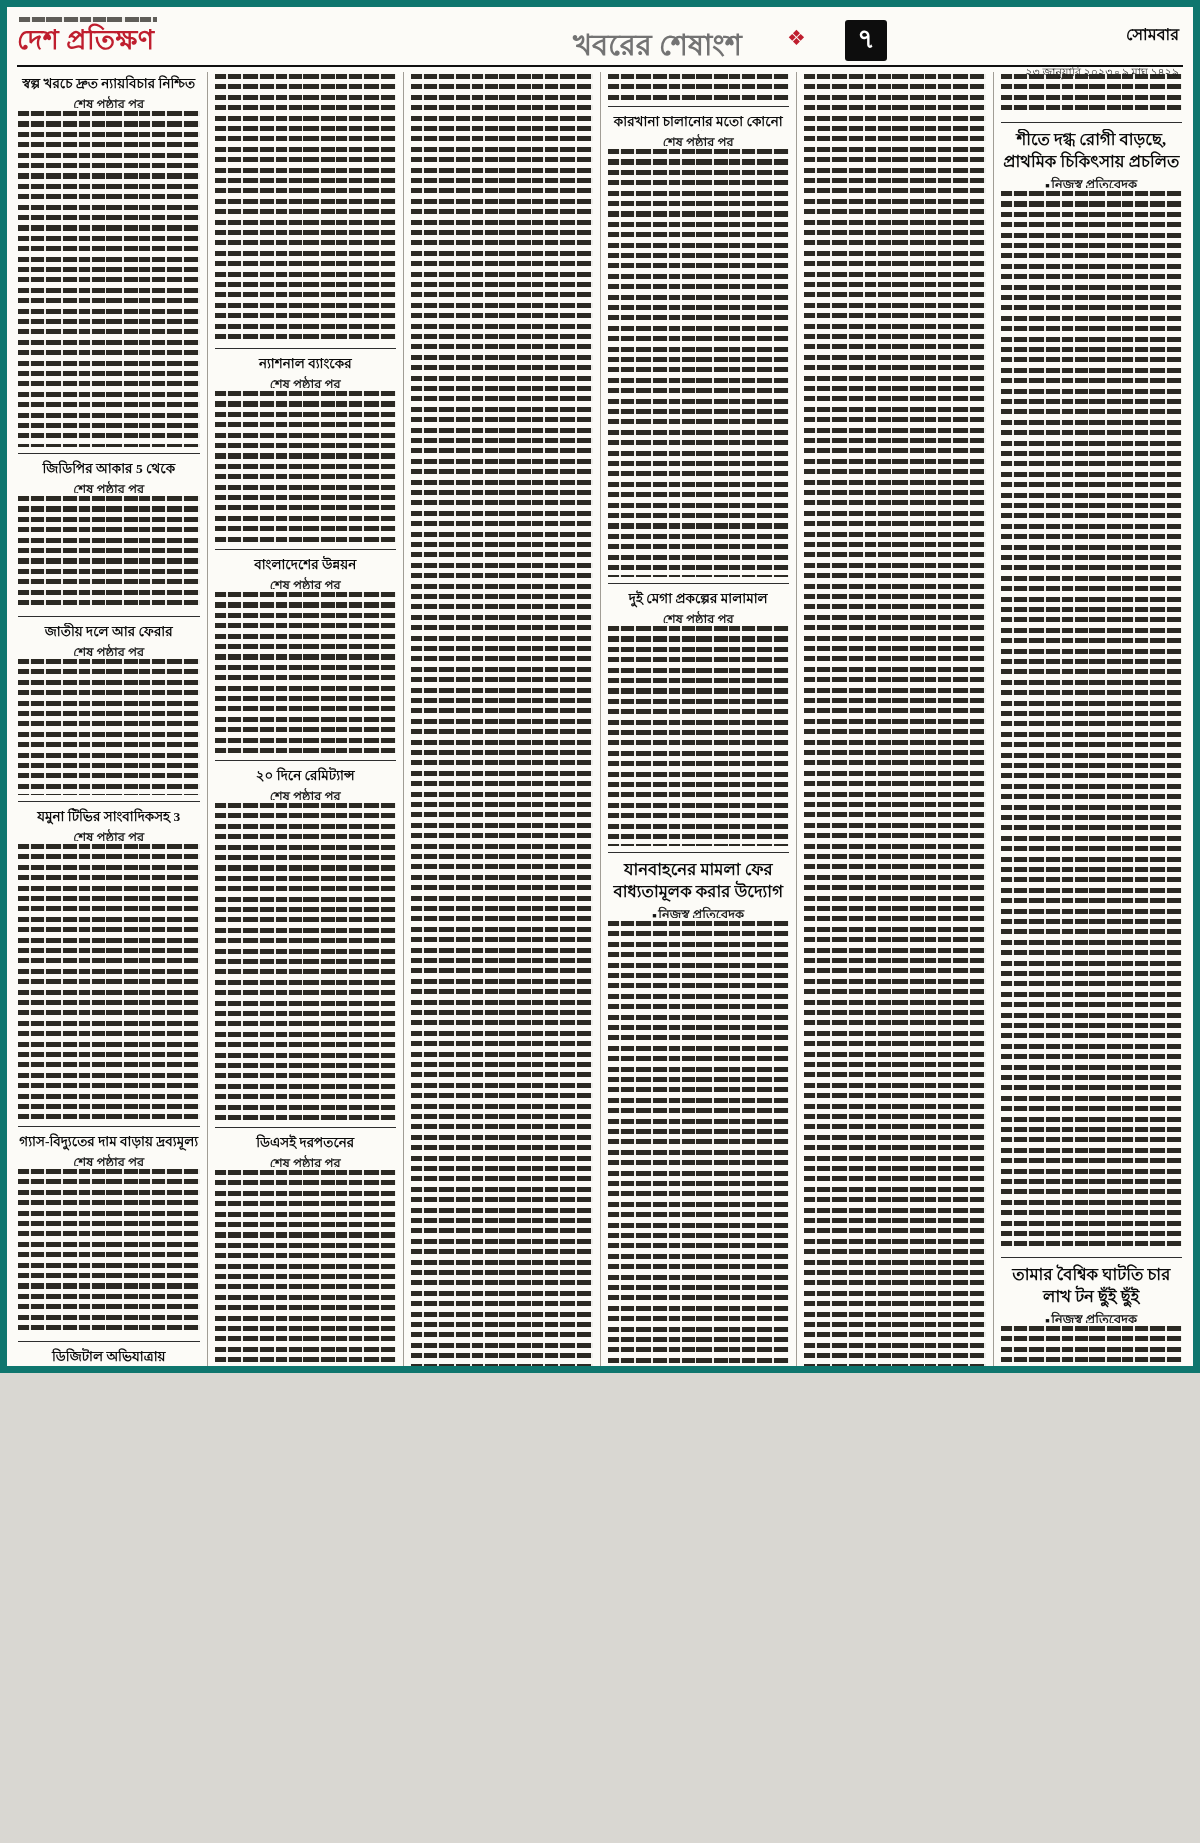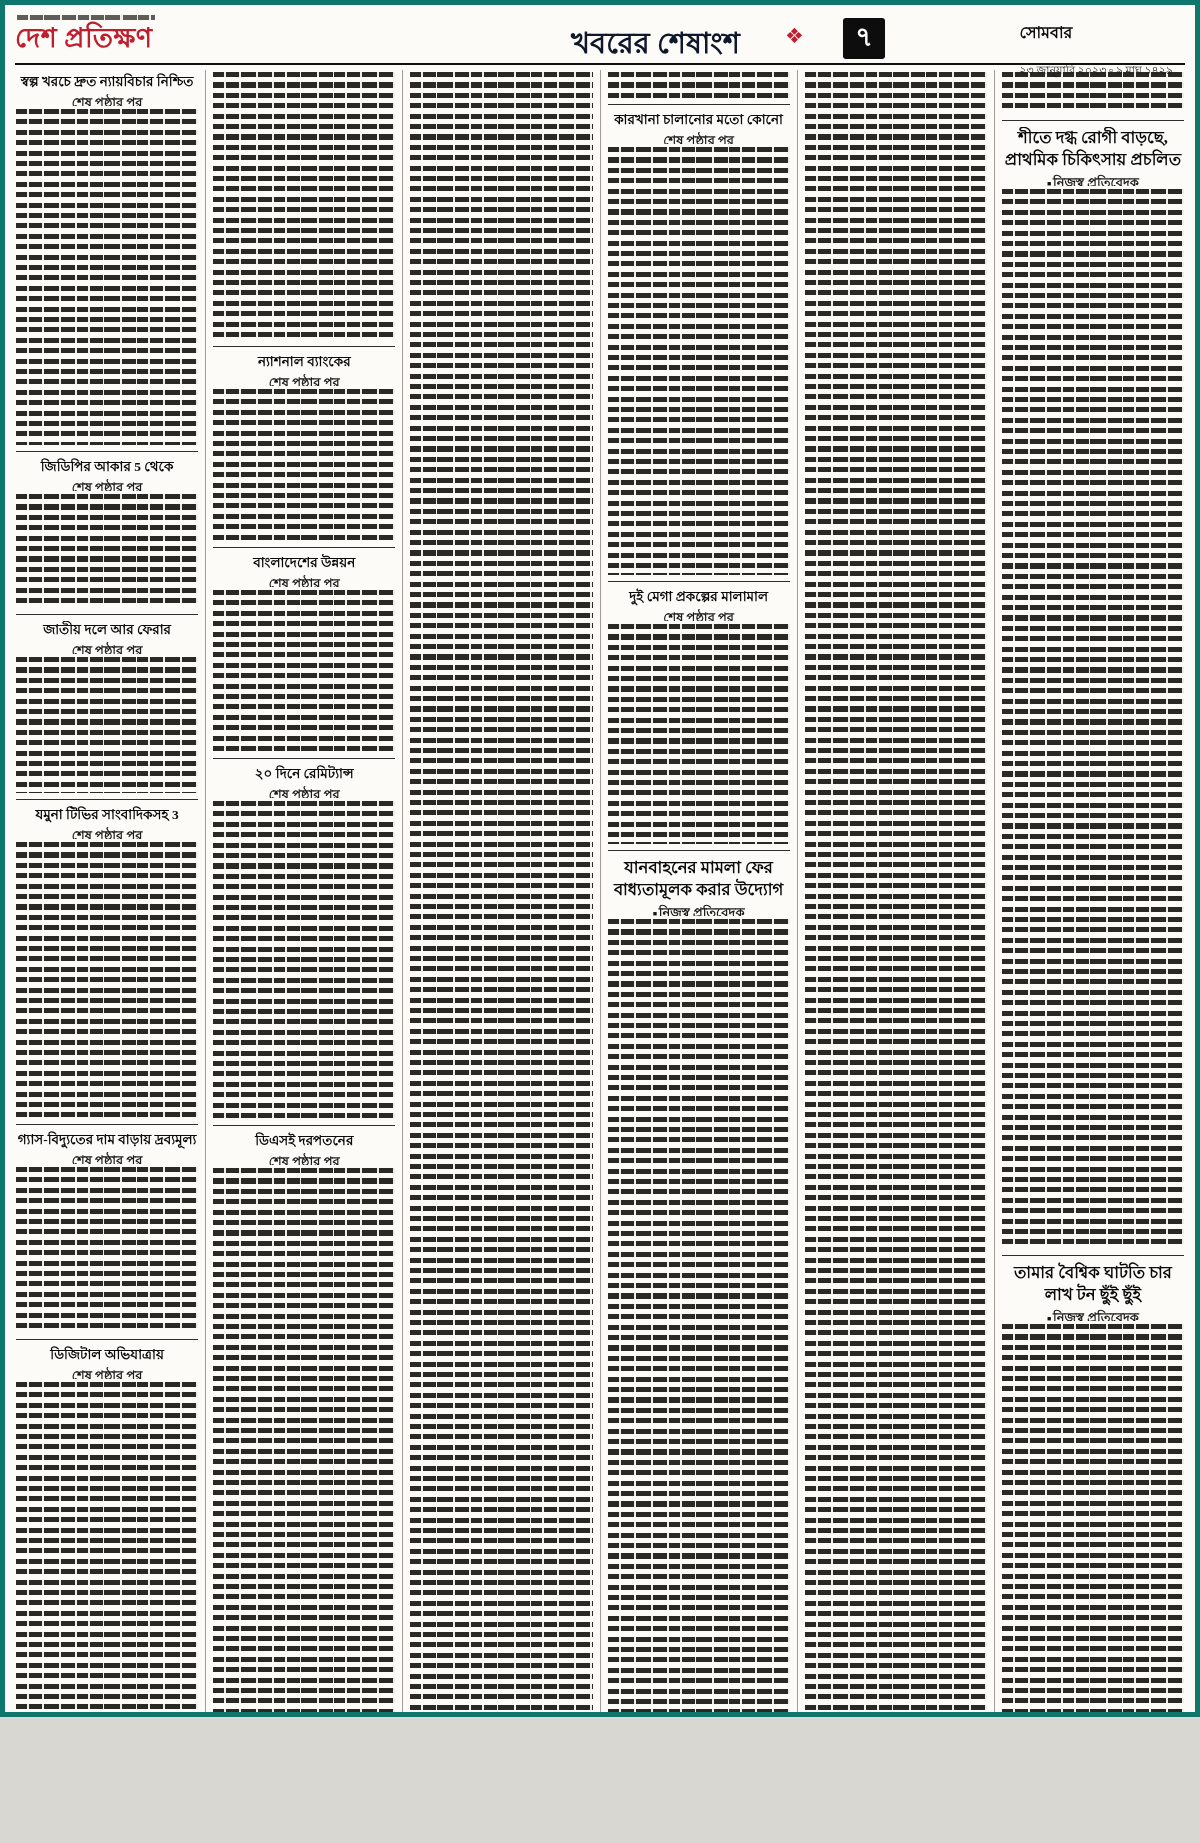--- a/index.html
+++ b/index.html
@@ -4,39 +4,39 @@
 <style>
   *{box-sizing:border-box;margin:0;padding:0}
   html,body{width:1200px;height:1843px}
   body{
     background:#d9d7d2;
     font-family:"Liberation Serif","DejaVu Serif",serif;
     color:#141414;
   }
   .page{
     position:relative;
-    width:1200px;height:1717px;
+    width:1200px;height:1373px;
     background:#fcfbf7;
-    border:5px solid #0f766e;
+    border:7px solid #0f766e;
     padding:8px 10px;
     overflow:hidden;
   }
   
   .masthead{position:relative;height:52px;border-bottom:2.5px solid #101010}
   .brand{position:absolute;left:0;top:1px}
   .tagline{width:152px;height:5px;margin:1px 0 3px 2px;opacity:.75}
   .nameplate{font-size:27px;font-weight:700;color:#bf1e2e;line-height:1.15;letter-spacing:.5px}
-  .section-title{position:absolute;left:556px;top:7px;font-size:29px;font-weight:700;color:#0f172a;white-space:nowrap}
+  .section-title{position:absolute;left:556px;top:7px;font-size:29px;font-weight:700;color:#737373;white-space:nowrap}
   .ornament{position:absolute;left:770px;top:13px;color:#bf1e2e;font-size:21px;line-height:1}
   .pagenum{
     position:absolute;left:828px;top:5px;width:42px;height:41px;
     background:#0d0d0d;color:#ffffff;font-size:27px;font-weight:700;
     display:flex;align-items:center;justify-content:center;border-radius:3px;
   }
-  .dateblock{position:absolute;right:12px;top:7px;}
+  .dateblock{position:absolute;right:4px;top:7px;text-align:right}
   .day{font-size:16px;font-weight:700;color:#0c0c0c}
   .dates{font-size:11px;margin-top:15px;color:#1c1c1c;white-space:nowrap}
   
   .cols{display:flex;height:1769px;margin-top:5px}
   .col{flex:1 1 0;padding:2px 7px 0 7px;overflow:hidden}
   .col + .col{border-left:1px solid #a19d95}
   .col:first-child{padding-left:1px}
   .col:last-child{padding-right:1px}
   
   .article.ruled{border-top:1.2px solid #2e2e2e;margin-top:6px;padding-top:5px}

